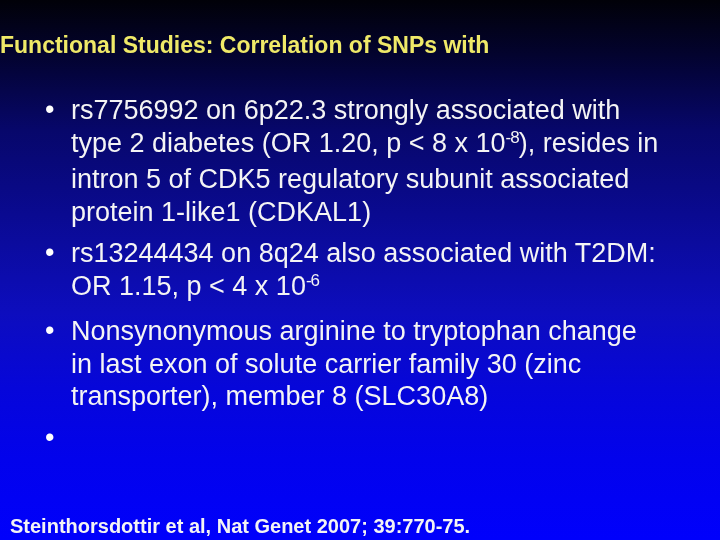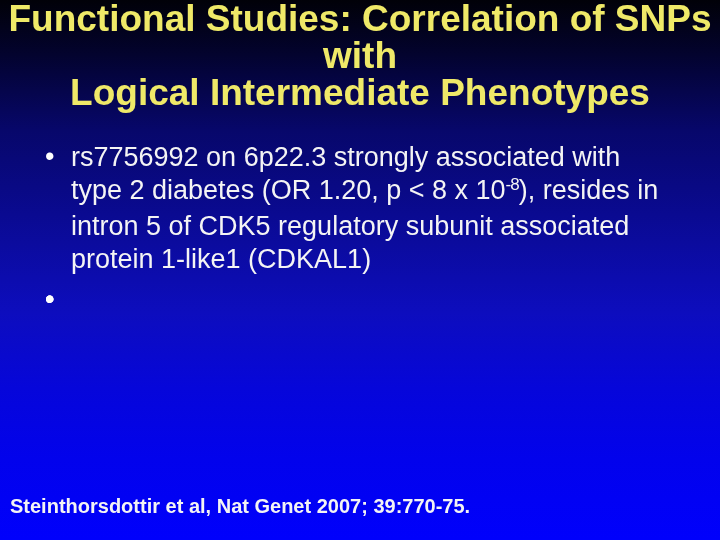--- a/index.html
+++ b/index.html
@@ -17,24 +17,25 @@
       var(--bg-top) 0%,
       #03032e 10%,
       #07076a 24%,
       #0b0b9e 45%,
       #0d0dbe 58%,
       #0606da 72%,
       #0202ec 85%,
       var(--bg-bottom) 100%);
   }
   .title {
-    text-align: center;
+    padding-top: 27px;
+    text-align: left;
     color: var(--title-color);
     font-weight: bold;
-    font-size: 37px;
+    font-size: 23px;
     line-height: 37px;
     letter-spacing: 0px;
   }
   .bullets {
     margin: 30px 58px 0 44px;
     padding: 0;
     list-style: none;
     color: var(--text-color);
     font-size: 27px;
     line-height: 32.5px;
@@ -54,40 +55,39 @@
   }
   .seg-sup {
     font-size: 17px;
     position: relative;
     top: -9px;
     letter-spacing: -1px;
   }
   .citation {
     position: absolute;
     left: 10px;
-    bottom: 22px;
+    bottom: 2px;
     color: var(--text-color);
     font-weight: bold;
     font-size: 20px;
     line-height: 24px;
     margin-top: 31px;
   }
 </style>
 </head>
 <body>
 
 <div class="slide" style="--title-color: #efe968; --text-color: #f4f4f4; --bullet-color: #ffffff; --bg-top: #010108; --bg-bottom: #0000fc;">
 
   <div class="title">
       <div>Functional Studies: Correlation of SNPs with</div>
-      <div>Logical Intermediate Phenotypes</div>
     </div>
 
   <ul class="bullets">
       <li><span class="bullet-marker">•</span><span><span class="seg-n">rs7756992 on 6p22.3 strongly associated with type 2 diabetes (OR 1.20, p &lt; 8 x 10</span><span class="seg-sup">-8</span><span class="seg-n">), resides in intron 5 of CDK5 regulatory subunit associated protein 1-like1 (</span><span class="seg-i">CDKAL1</span><span class="seg-n">)</span></span></li>
-      <li><span class="bullet-marker">•</span></li>
-      <li><span class="bullet-marker">•</span></li>
+      <li><span class="bullet-marker">•</span><span><span class="seg-n">rs13244434 on 8q24 also associated with T2DM: OR 1.15, p &lt; 4 x 10</span><span class="seg-sup">-6</span></span></li>
+      <li><span class="bullet-marker">•</span><span><span class="seg-n">Nonsynonymous arginine to tryptophan change in last exon of solute carrier family 30 (zinc transporter), member 8 (</span><span class="seg-i">SLC30A8</span><span class="seg-n">)</span></span></li>
       <li><span class="bullet-marker">•</span></li>
     </ul>
 
   <div class="citation"><span class="seg-n">Steinthorsdottir et al, </span><span class="seg-i">Nat Genet</span><span class="seg-n"> 2007; 39:770-75.</span></div>
 
 </div>
 
 </body></html>

